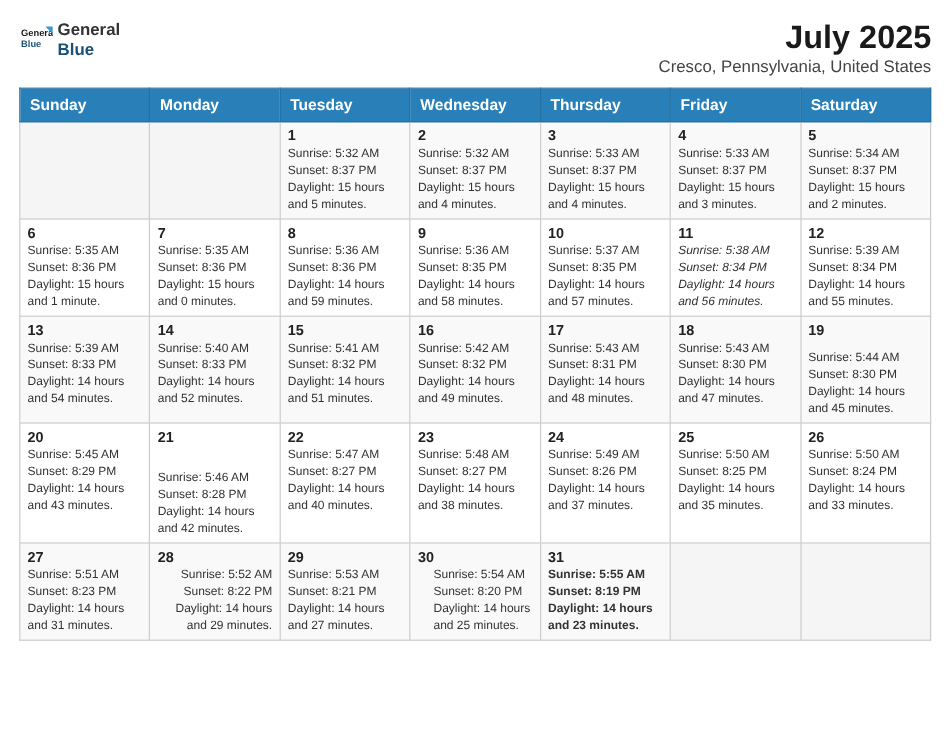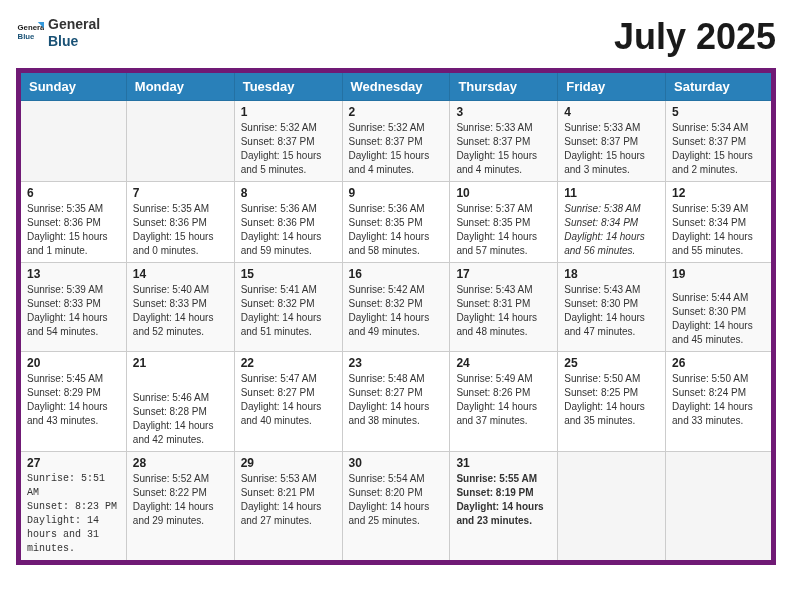--- a/index.html
+++ b/index.html
@@ -31,32 +31,32 @@
     .logo-general { color: #333; }
     .logo-blue { color: #1a5276; }
     .logo-icon {
       width: 28px;
       height: 28px;
     }
     .title-block {
       text-align: right;
     }
     .month-title {
-      font-size: 36px;
+      font-size: 27px;
       font-weight: bold;
       color: #1a1a1a;
     }
     .location {
       font-size: 14px;
       color: #444;
     }
     .calendar {
       width: 100%;
       border-collapse: collapse;
-      border: 5px solid #701a75;
+      border: 1px solid #701a75;
     }
     .calendar th {
       background-color: #2980b9;
       color: white;
       text-align: left;
       padding: 6px 8px;
       font-size: 13px;
       border: 1px solid #2471a3;
     }
     .calendar td {
@@ -101,20 +101,21 @@
       <text x="2" y="26" font-size="10" font-weight="bold" fill="#1a5276" font-family="Arial">Blue</text>
       <polygon points="28,4 36,12 36,4" fill="#3498db"></polygon>
     </svg>
     <div class="logo-text">
       <span class="logo-general">General</span>
       <span class="logo-blue">Blue</span>
     </div>
   </div>
   <div class="title-block">
     <div class="month-title">July 2025</div>
+    <div class="location">Cresco, Pennsylvania, United States</div>
   </div>
 </div>
 
 <table class="calendar">
   <thead>
     <tr>
     <th>Sunday</th>
         <th>Monday</th>
         <th>Tuesday</th>
         <th>Wednesday</th>
@@ -286,39 +287,39 @@
         <td>
           <span class="day-number">26</span>
           <div class="day-info" style="white-space: pre-line;">Sunrise: 5:50 AM
 Sunset: 8:24 PM
 Daylight: 14 hours and 33 minutes.</div>
         </td>
       </tr>
       <tr>
         <td>
           <span class="day-number">27</span>
-          <div class="day-info" style="white-space: pre-line; font-family: Liberation Mono, monospace;">Sunrise: 5:51 AM
+          <div class="day-info" style="white-space: pre-line;">Sunrise: 5:51 AM
 Sunset: 8:23 PM
 Daylight: 14 hours and 31 minutes.</div>
         </td>
         <td>
           <span class="day-number">28</span>
-          <div class="day-info" style="white-space: pre-line;">Sunrise: 5:52 AM
+          <div class="day-info" style="white-space: pre-line; text-align: right;">Sunrise: 5:52 AM
 Sunset: 8:22 PM
 Daylight: 14 hours and 29 minutes.</div>
         </td>
         <td>
           <span class="day-number">29</span>
           <div class="day-info" style="white-space: pre-line;">Sunrise: 5:53 AM
 Sunset: 8:21 PM
 Daylight: 14 hours and 27 minutes.</div>
         </td>
         <td>
           <span class="day-number">30</span>
-          <div class="day-info" style="white-space: pre-line;">Sunrise: 5:54 AM
+          <div class="day-info" style="white-space: pre-line; margin-left: 13px;">Sunrise: 5:54 AM
 Sunset: 8:20 PM
 Daylight: 14 hours and 25 minutes.</div>
         </td>
         <td>
           <span class="day-number">31</span>
           <div class="day-info" style="white-space: pre-line; font-weight: bold;">Sunrise: 5:55 AM
 Sunset: 8:19 PM
 Daylight: 14 hours and 23 minutes.</div>
         </td>
         <td class="empty-cell"></td>

